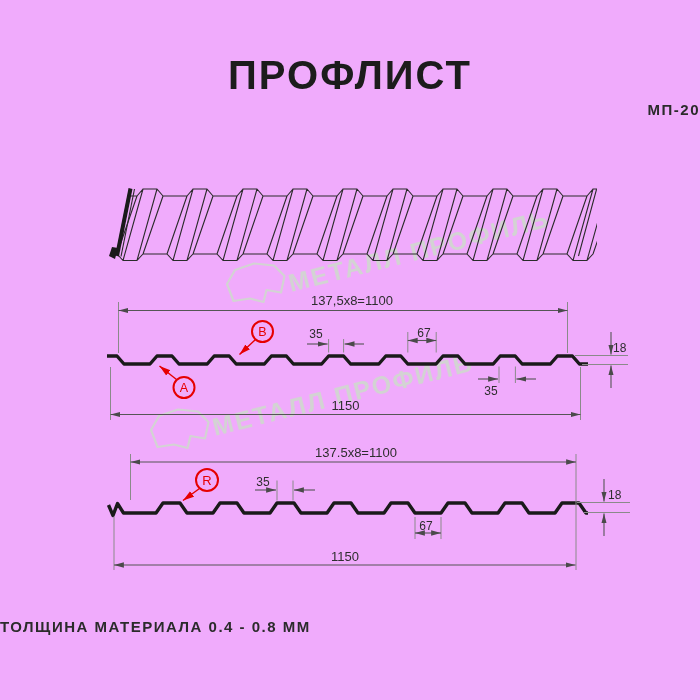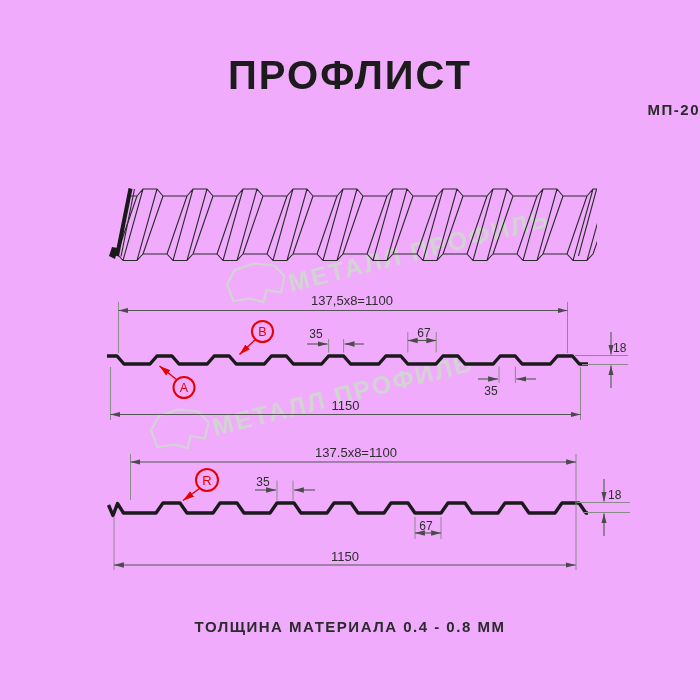--- a/index.html
+++ b/index.html
@@ -5,21 +5,21 @@
   :root{
     --red:#e60000; --line:#1a1a1a; --dim:#555555; --txt:#2e2e2e; --wm:#d3d3d3;
   }
   *{margin:0;padding:0;box-sizing:border-box}
   body{background:#ffffff;font-family:"Liberation Sans",sans-serif}
   .page{position:relative;width:700px;height:700px;background:#f0abfc;overflow:hidden}
   .title{position:absolute;top:53px;left:0;width:700px;text-align:center;
          font-size:40px;font-weight:700;letter-spacing:2px;color:#1c1c1c}
   .subtitle{position:absolute;top:101px;left:0;width:700px;text-align:right;
          font-size:15px;font-weight:700;letter-spacing:1.5px;color:#2b2b2b}
-  .footer{position:absolute;top:618px;left:0;width:700px;text-align:center;
+  .footer{position:absolute;top:618px;left:0;width:700px;text-align:left;
          font-size:15px;font-weight:700;letter-spacing:1.5px;color:#2b2b2b}
   svg.art{position:absolute;left:0;top:0}
   .thin{stroke:#2a2a2a;stroke-width:1.1;fill:none;stroke-linejoin:round}
   .edge{stroke:#1a1a1a;stroke-width:4;fill:none}
   .darkfill{fill:#1a1a1a;stroke:none}
   .profile{stroke:var(--line);stroke-width:3.4;fill:none;stroke-linejoin:round;stroke-linecap:butt}
   .ext{stroke:#8a8a8a;stroke-width:1;fill:none}
   .dim{stroke:var(--dim);stroke-width:1.1;fill:none}
   .dimtext{font:12px "Liberation Sans",sans-serif;fill:var(--txt)}
   .dimtext-lg{font:13px "Liberation Sans",sans-serif;fill:var(--txt)}

